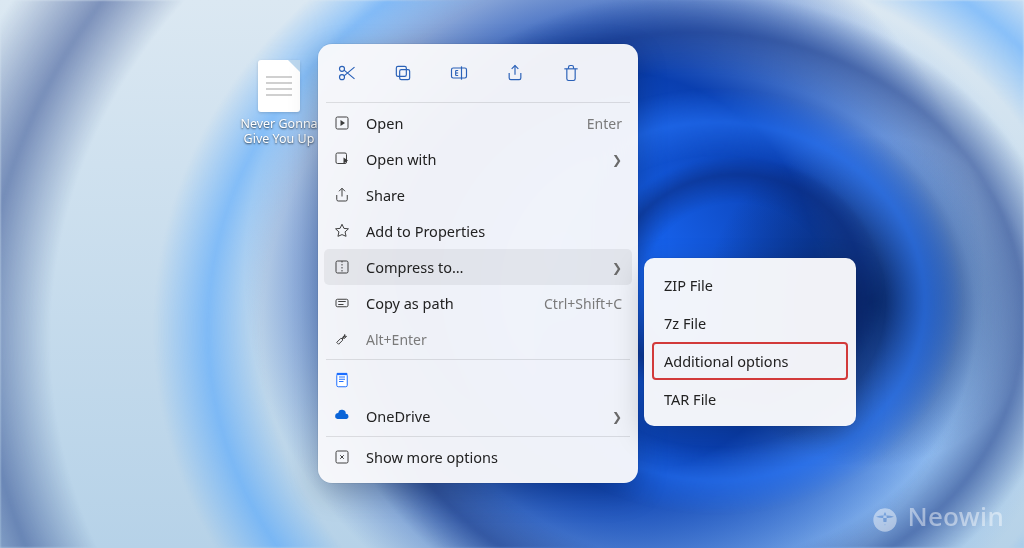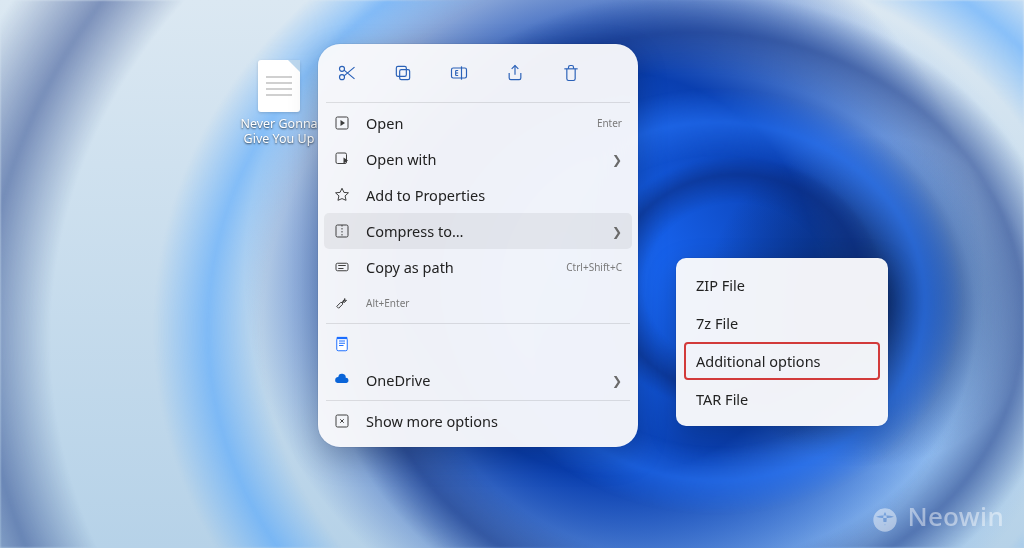--- a/index.html
+++ b/index.html
@@ -70,21 +70,21 @@
   }
 
   
   .context-menu {
     position: absolute;
     left: 318px;
     top: 44px;
     width: 320px;
     background: rgba(249,249,251,0.96);
     backdrop-filter: blur(20px);
-    border-radius: 22px;
+    border-radius: 14px;
     box-shadow: 0 10px 30px rgba(0,0,0,0.22), 0 0 0 1px rgba(0,0,0,0.05);
     padding: 8px 6px;
     font-size: 14.5px;
     color: #222;
   }
   .action-row {
     display: flex;
     gap: 22px;
     padding: 4px 6px 10px 6px;
   }
@@ -115,39 +115,38 @@
   .menu-item.hovered { background: rgba(0,0,0,0.055); }
   .menu-item .mi-icon {
     width: 20px; height:20px;
     display:flex; align-items:center; justify-content:center;
     flex: 0 0 20px;
     color:#3b3b3b;
   }
   .menu-item .mi-icon svg { width:18px; height:18px; stroke:#3b3b3b; stroke-width:1.3; fill:none; }
   .menu-item .mi-icon svg.colored { stroke:none; }
   .menu-item .mi-label { flex: 1 1 auto; }
-  .menu-item .mi-accel { color:#7a7a7a; font-size:10px; }
+  .menu-item .mi-accel { color:#7a7a7a; font-size:14px; }
   .menu-item .mi-chevron {
     color:#6a6a6a; font-size:12px; margin-left:auto;
   }
   .menu-item.blue-icon .mi-icon svg { stroke:#1b6dff; }
 
   
   .submenu {
     position: absolute;
     left: 644px;
     top: 258px;
     width: 212px;
     background: rgba(249,249,251,0.97);
     border-radius: 10px;
     box-shadow: 0 10px 30px rgba(0,0,0,0.22), 0 0 0 1px rgba(0,0,0,0.05);
     padding: 8px 8px;
     font-size: 14.5px;
     color: #222;
-    margin-left: 32px;
   }
   .sub-item {
     padding: 9px 12px;
     border-radius: 5px;
     cursor: pointer;
   }
   .sub-item.highlighted {
     border: 2px solid #d23a3a;
     border-radius: 4px;
     padding: 7px 10px;
@@ -244,20 +243,30 @@
     <span class="mi-icon">
       <svg viewBox="0 0 24 24">
           <rect x="4" y="4" width="14" height="14" rx="2"></rect>
           <path d="M14 10l6 4-6 4z" fill="#3b3b3b" stroke="none"></path>
         </svg>
     </span>
     <span class="mi-label">Open with</span>
     <span class="mi-chevron">❯</span>
   </div>
 
+  <div class="menu-item">
+    <span class="mi-icon">
+      <svg viewBox="0 0 24 24">
+          <path d="M5 12v6a2 2 0 0 0 2 2h10a2 2 0 0 0 2-2v-6"></path>
+          <path d="M12 3v11"></path>
+          <path d="M8 7l4-4 4 4"></path>
+        </svg>
+    </span>
+    <span class="mi-label">Share</span>
+  </div>
 
   <div class="menu-item">
     <span class="mi-icon">
       <svg viewBox="0 0 24 24">
           <path d="M12 3l2.6 5.5 6 .6-4.5 4.1 1.3 5.9L12 16.8 6.6 19.1l1.3-5.9L3.4 9.1l6-.6L12 3z"></path>
         </svg>
     </span>
     <span class="mi-label">Add to Properties</span>
   </div>
 

